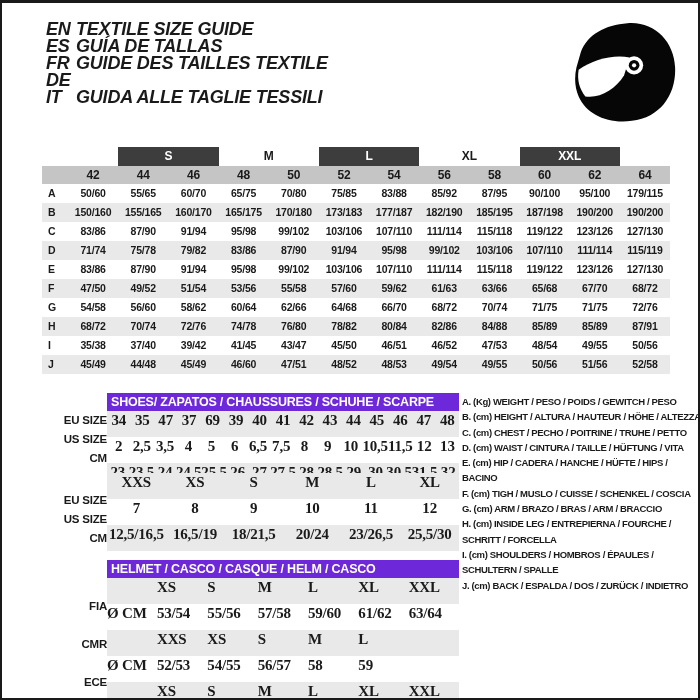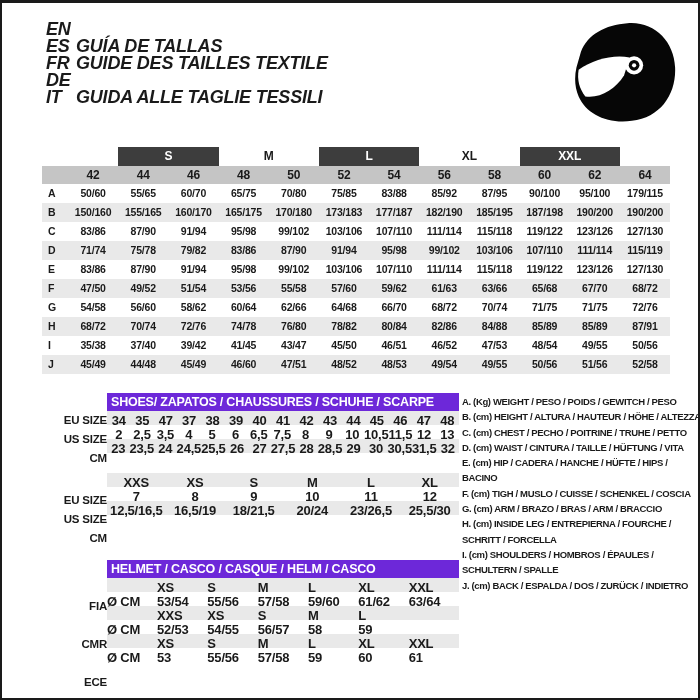--- a/index.html
+++ b/index.html
@@ -25,37 +25,38 @@
   .gcell.dark{background:#3d3d3d;color:#fff;}
   .num-row{height:18px;line-height:18px;background:#c5c5c5;font-size:12px;margin-top:0;}
   .mlabel{text-align:left;padding-left:6px;}
   
   .section{position:absolute;left:40px;display:flex;}
   .lblcol{width:65px;padding-top:18px;font-size:11.5px;box-sizing:border-box;padding-left:5px;}
   .lblcol div{height:19px;line-height:19px;text-align:right;}
   .stable{width:352px;}
   .sec-bar{height:18px;line-height:18px;background:#6d28d9;color:#fff;padding-left:4px;
            font-size:12.5px;white-space:nowrap;overflow:hidden;}
-  .srow{display:grid;height:14px;line-height:19px;font-size:13px;text-align:center;}
+  .srow{display:grid;height:26px;line-height:19px;font-size:15px;text-align:center;font-family:Liberation Serif, serif;}
   .srow.alt{background:#e9e9e9;}
   .shoes-grid{grid-template-columns:repeat(15,1fr);}
   .gloves-grid{grid-template-columns:repeat(6,1fr);}
   .helmet-grid{grid-template-columns:50px repeat(6,1fr);text-align:left;}
   
   .legend{position:absolute;left:460px;top:391px;width:240px;font-size:9.5px;
           letter-spacing:-0.35px;line-height:15.3px;}
 </style>
 </head>
 <body>
 
 <div id="sheet">
 
   <div class="languages">
       <div class="lang-row">
         <span class="lang-code">EN</span>
+        <span class="lang-text">TEXTILE SIZE GUIDE</span>
       </div>
       <div class="lang-row">
         <span class="lang-code">ES</span>
         <span class="lang-text">GUÍA DE TALLAS</span>
       </div>
       <div class="lang-row">
         <span class="lang-code">FR</span>
         <span class="lang-text">GUIDE DES TAILLES TEXTILE</span>
       </div>
       <div class="lang-row">
@@ -261,21 +262,21 @@
         <div>US SIZE</div>
         <div>CM</div>
       </div>
     <div class="stable">
       <div class="sec-bar">SHOES/ ZAPATOS / CHAUSSURES / SCHUHE / SCARPE</div>
     <div class="srow shoes-grid alt">
           <span>34</span>
           <span>35</span>
           <span>47</span>
           <span>37</span>
-          <span>38</span>
+          <span>69</span>
           <span>39</span>
           <span>40</span>
           <span>41</span>
           <span>42</span>
           <span>43</span>
           <span>44</span>
           <span>45</span>
           <span>46</span>
           <span>47</span>
           <span>48</span>

